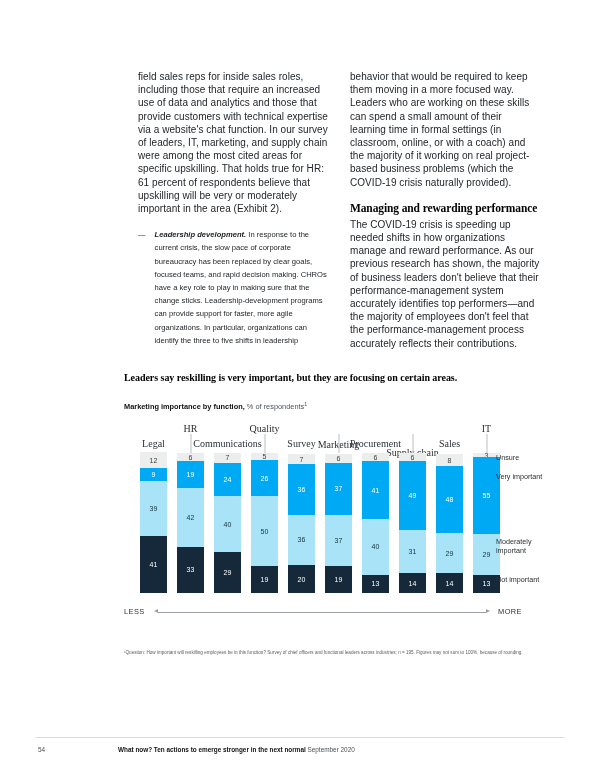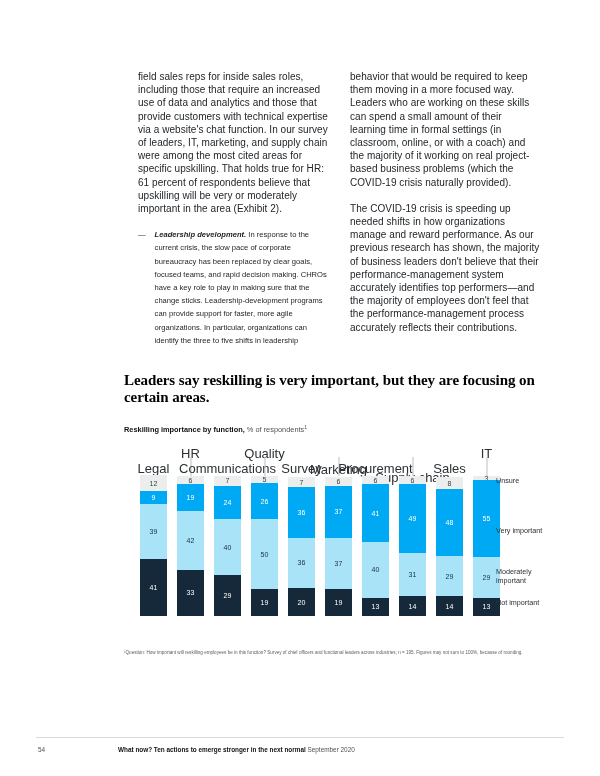--- a/index.html
+++ b/index.html
@@ -71,21 +71,21 @@
     top: 372px;
     width: 420px;
   }
   .exhibit-label {
     font-size: 7.2px;
     color: #4d5358;
     margin-bottom: 11px;
   }
   .exhibit-title {
     font-family: "Liberation Serif", serif;
-    font-size: 15px;
+    font-size: 10px;
     font-weight: 700;
     color: #000;
     letter-spacing: -0.005em;
     margin-bottom: 19px;
   }
   .exhibit-sub {
     font-size: 7.4px;
     color: #4d5358;
     margin-bottom: 0;
   }
@@ -105,25 +105,26 @@
     margin-top: 12px;
     height: 198px;
     width: 420px;
   }
   .cat-labels {
     position: relative;
     height: 30px;
   }
   .cat {
     position: absolute;
-    font-size: 13px;
+    font-size: 10px;
     color: #2b3034;
     white-space: nowrap;
     transform: translateX(-50%);
     text-align: left;
+    font-family: Liberation Serif, serif;
   }
   .leader {
     position: absolute;
     width: 1px;
     background: #b9bdc0;
     transform: translateX(-50%);
   }
   .bars {
     position: absolute;
     left: 0;
@@ -254,32 +255,33 @@
 
     <div class="bullet-row">
       <span class="dash">—</span>
       <div class="bullet-body"><span class="lead-in">Leadership development.</span><span> In response to the current crisis, the slow pace of corporate bureaucracy has been replaced by clear goals, focused teams, and rapid decision making. CHROs have a key role to play in making sure that the change sticks. Leadership-development programs can provide support for faster, more agile organizations. In particular, organizations can identify the three to five shifts in leadership</span></div>
     </div>
   </div>
 
   <div class="col">
     <p class="para">behavior that would be required to keep them moving in a more focused way. Leaders who are working on these skills can spend a small amount of their learning time in formal settings (in classroom, online, or with a coach) and the majority of it working on real project-based business problems (which the COVID-19 crisis naturally provided).</p>
 
+    <h2 class="sec-head">Managing and rewarding performance</h2>
 
     <p class="para">The COVID-19 crisis is speeding up needed shifts in how organizations manage and reward performance. As our previous research has shown, the majority of business leaders don't believe that their performance-management system accurately identifies top performers—and the majority of employees don't feel that the performance-management process accurately reflects their contributions.</p>
   </div>
 
 </div>
 
 <div class="exhibit">
 
 
   <div class="exhibit-title">Leaders say reskilling is very important, but they are focusing on certain areas.</div>
 
-  <div class="exhibit-sub"><b>Reskilling importance by function,</b><span> % of respondents</span><sup>1</sup></div>
+  <div class="exhibit-sub"><b>Marketing importance by function,</b><span> % of respondents</span><sup>1</sup></div>
 
   <div class="chart">
 
     <div class="cat-labels" id="cat-labels">
         <div class="cat" style="left: 29.5px; top: 15px;">Legal</div>
         <div class="cat" style="left: 66.5px; top: 0px;">HR</div>
         <div class="leader" style="left: 66.5px; top: 11px; height: 19px;"></div>
         <div class="cat" style="left: 103.5px; top: 15px;">Communications</div>
         <div class="cat" style="left: 140.5px; top: 0px;">Quality</div>
         <div class="leader" style="left: 140.5px; top: 11px; height: 19px;"></div>
@@ -352,25 +354,32 @@
         <div class="bar" style="left: 349px;">
           <div class="seg seg-unsure" style="height: 4.2px;">3</div>
           <div class="seg seg-very" style="height: 77px;">55</div>
           <div class="seg seg-mod" style="height: 40.6px;">29</div>
           <div class="seg seg-not" style="height: 18.2px;">13</div>
         </div>
       </div>
 
     <div class="legend" id="legend">
         <div class="legend-item" style="top: 0px;">Unsure</div>
-        <div class="legend-item" style="top: 50px;">Very important</div>
-        <div class="legend-item" style="top: 91px;">Moderately important</div>
+        <div class="legend-item" style="top: 19px;">Very important</div>
+        <div class="legend-item" style="top: 84px;">Moderately important</div>
         <div class="legend-item" style="top: 121.9px;">Not important</div>
       </div>
 
+    <div class="axis">
+      <span class="axis-word" style="left:0">LESS</span>
+      <span class="arrow arrow-left"></span>
+      <span class="axis-line"></span>
+      <span class="arrow arrow-right"></span>
+      <span class="axis-word" style="right:22px">MORE</span>
+    </div>
 
   </div>
 </div>
 
 <div class="footnote">¹Question: How important will reskilling employees be in this function? Survey of chief officers and functional leaders across industries; n = 195. Figures may not sum to 100%, because of rounding.</div>
 
 <div class="footer-rule"></div>
 <div class="folio">54</div>
 <div class="running-head"><b>What now? Ten actions to emerge stronger in the next normal</b><span> September 2020</span></div>
 

